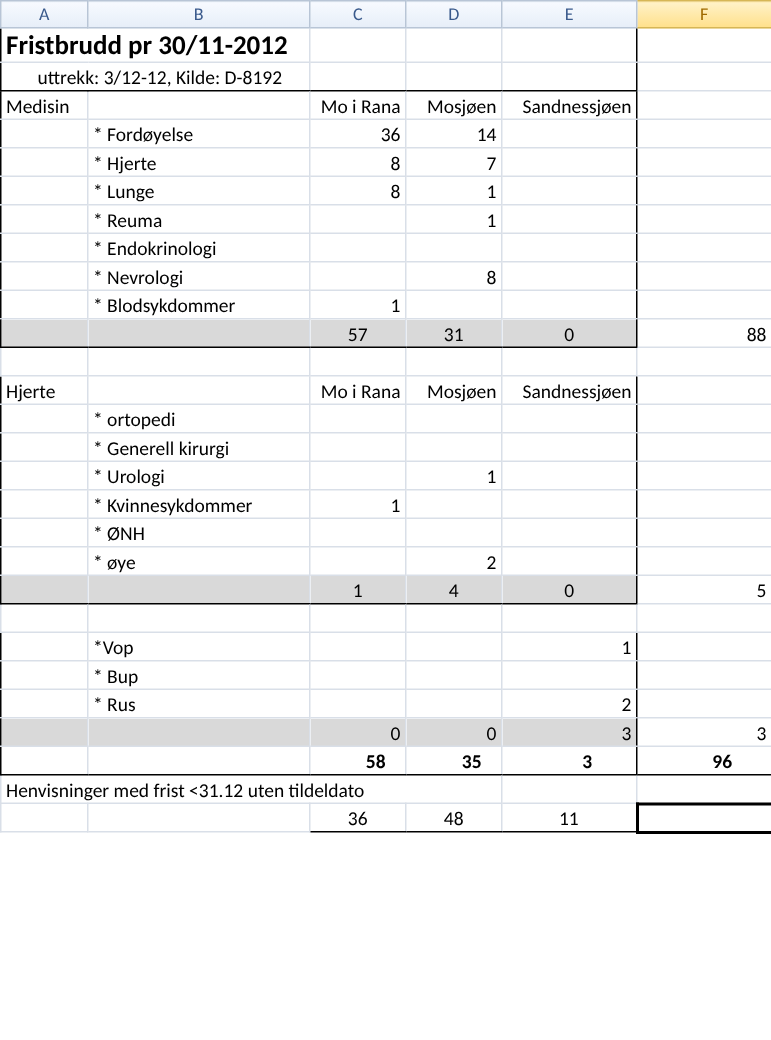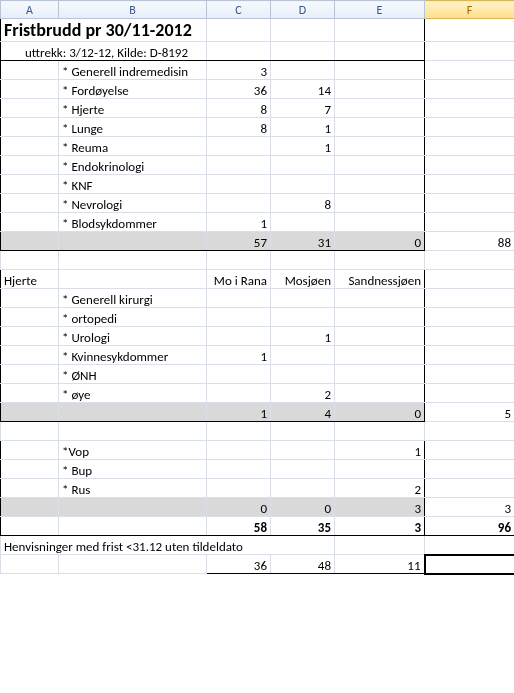--- a/index.html
+++ b/index.html
@@ -41,21 +41,21 @@
     padding: 0 3px;
     vertical-align: bottom;
     white-space: nowrap;
     overflow: hidden;
   }
   .bold { font-weight: bold; padding-left: 27px; }
   .big { font-size: 18px; font-weight: bold; }
   .right { text-align: right; }
   .shade { background: #d9d9d9; }
   .bt { border-top: 1.5px solid #000; }
-  .bb { border-bottom: 1.5px solid #000; }
+  .bb { border-bottom: 1.5px solid #000; text-align: center; }
   .bl { border-left: 1.5px solid #000; }
   .br { border-right: 1.5px solid #000; }
   .bbthin { border-bottom: 1px solid #000; padding-left: 24px; }
   .selcell {
     border: 2px solid #000;
   }
 </style>
 </head>
 <body>
 
@@ -86,31 +86,31 @@
         <td></td>
   </tr>
   <tr>
     <td colspan="2" class="bl bbthin">uttrekk: 3/12-12, Kilde: D-8192</td>
     <td class="bbthin"></td>
         <td class="bbthin"></td>
         <td class="bbthin br"></td>
         <td></td>
   </tr>
 
+  <tr>
+    <td class="bl">Medisin</td>
+    <td></td>
+    <td class="right">Mo i Rana</td>
+    <td class="right">Mosjøen</td>
+    <td class="right br">Sandnessjøen</td>
+    <td></td>
+  </tr>
 
   </tbody>
     <tbody id="medisin-rows">
-      <tr>
-        <td class="bl"></td>
-        <td class="">* Generell indremedisin</td>
-        <td class="right">3</td>
-        <td class="right"></td>
-        <td class="right br"></td>
-        <td></td>
-      </tr>
       <tr>
         <td class="bl"></td>
         <td class="">* Fordøyelse</td>
         <td class="right">36</td>
         <td class="right">14</td>
         <td class="right br"></td>
         <td></td>
       </tr>
       <tr>
         <td class="bl"></td>
@@ -132,28 +132,20 @@
         <td class="bl"></td>
         <td class="">* Reuma</td>
         <td class="right"></td>
         <td class="right">1</td>
         <td class="right br"></td>
         <td></td>
       </tr>
       <tr>
         <td class="bl"></td>
         <td class="">* Endokrinologi</td>
-        <td class="right"></td>
-        <td class="right"></td>
-        <td class="right br"></td>
-        <td></td>
-      </tr>
-      <tr>
-        <td class="bl"></td>
-        <td class="">* KNF</td>
         <td class="right"></td>
         <td class="right"></td>
         <td class="right br"></td>
         <td></td>
       </tr>
       <tr>
         <td class="bl"></td>
         <td class="">* Nevrologi</td>
         <td class="right"></td>
         <td class="right">8</td>
@@ -192,29 +184,29 @@
     <td class="bt"></td>
     <td class="bt right">Mo i Rana</td>
     <td class="bt right">Mosjøen</td>
     <td class="bt right br">Sandnessjøen</td>
     <td></td>
   </tr>
   </tbody>
     <tbody id="kirurgi-rows">
       <tr>
         <td class="bl"></td>
+        <td class="">* ortopedi</td>
+        <td class="right"></td>
+        <td class="right"></td>
+        <td class="right br"></td>
+        <td></td>
+      </tr>
+      <tr>
+        <td class="bl"></td>
         <td class="">* Generell kirurgi</td>
-        <td class="right"></td>
-        <td class="right"></td>
-        <td class="right br"></td>
-        <td></td>
-      </tr>
-      <tr>
-        <td class="bl"></td>
-        <td class="">* ortopedi</td>
         <td class="right"></td>
         <td class="right"></td>
         <td class="right br"></td>
         <td></td>
       </tr>
       <tr>
         <td class="bl"></td>
         <td class="">* Urologi</td>
         <td class="right"></td>
         <td class="right">1</td>

